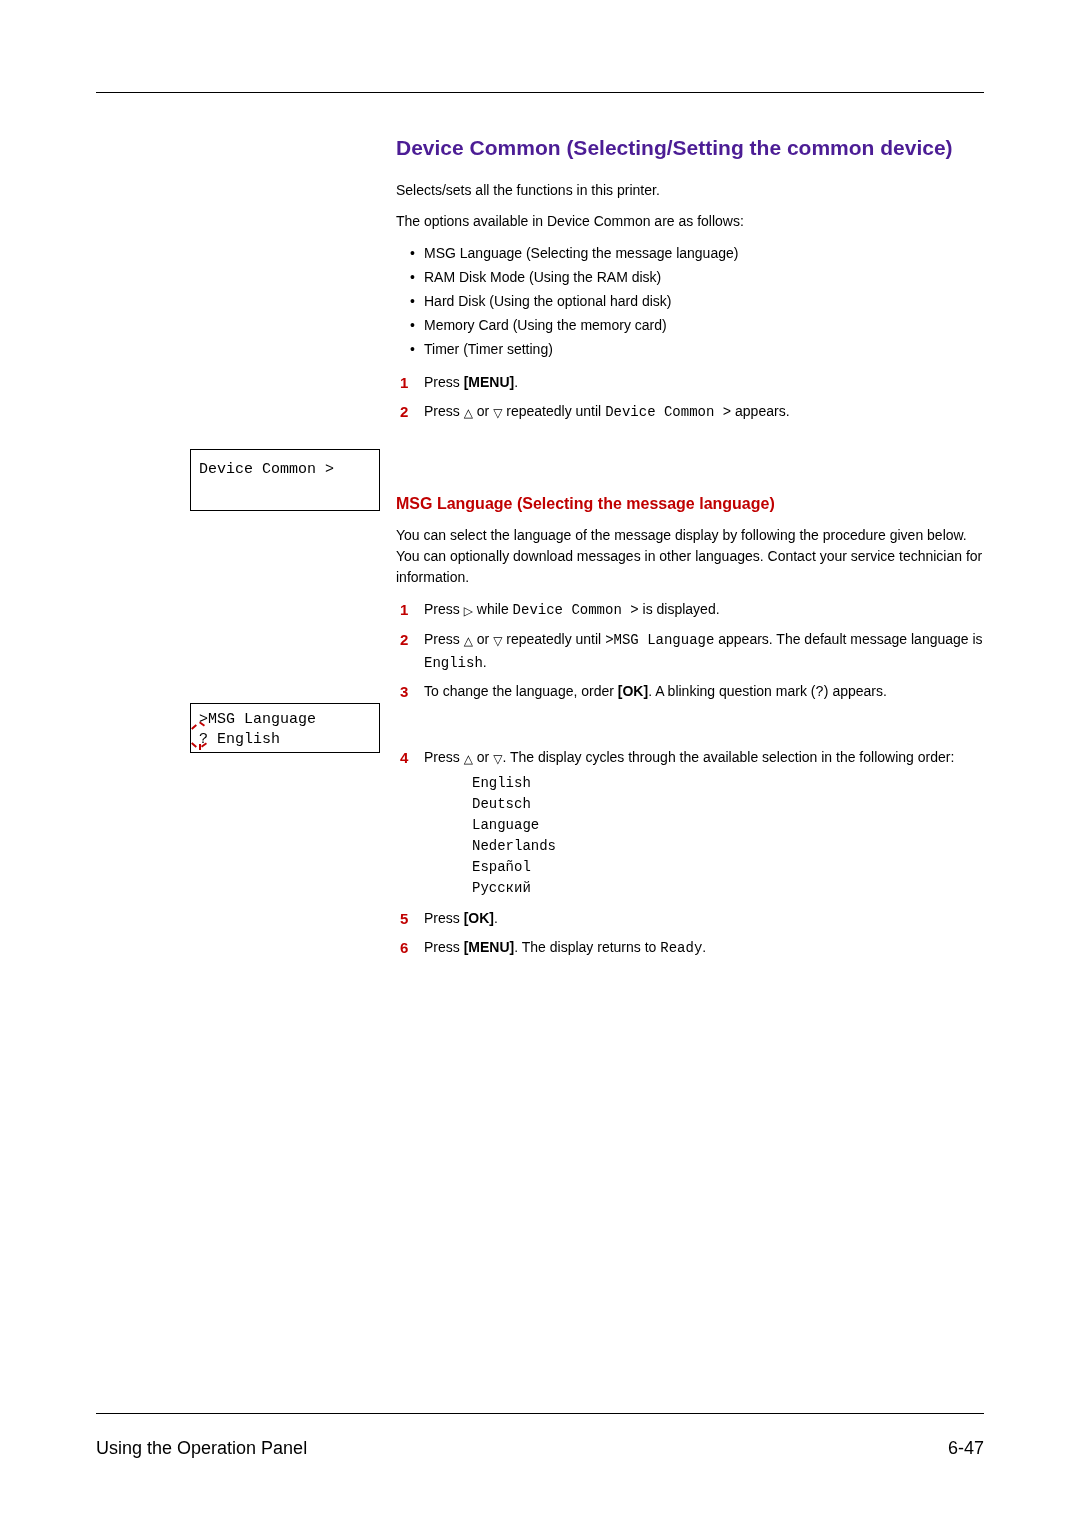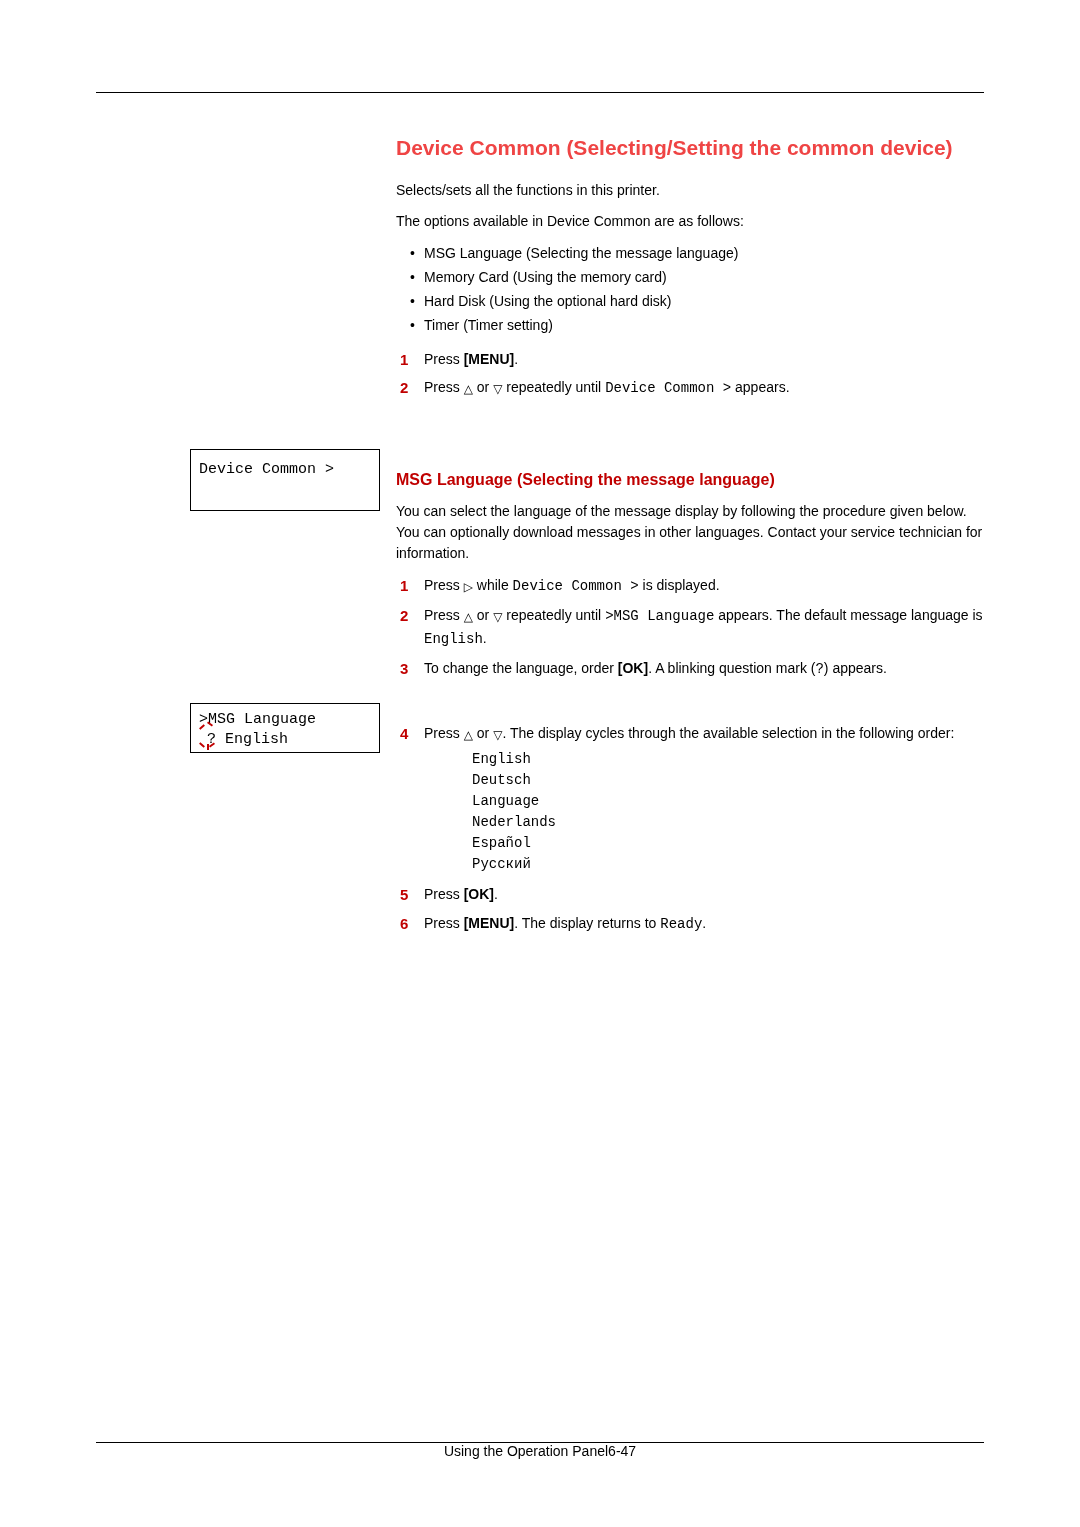--- a/index.html
+++ b/index.html
@@ -23,21 +23,21 @@
   }
   .left-col {
     width: 280px;
     flex-shrink: 0;
     position: relative;
   }
   .right-col {
     flex: 1;
   }
   h1 {
-    color: #ef4444;
+    color: #4c1d95;
     font-size: 21px;
     font-weight: bold;
     line-height: 1.4;
     margin-bottom: 18px;
   }
   h2 {
     color: #c00000;
     font-size: 16px;
     font-weight: bold;
     margin-bottom: 12px;
@@ -124,45 +124,45 @@
   .left-anchor {
     position: absolute;
     left: 94px;
   }
   .bot-rule {
     position: absolute;
     left: 96px;
     right: 96px;
     bottom: 68px;
     border-top: 1px solid #000;
-    padding-top: 0;
+    padding-top: 24px;
     display: flex;
-    justify-content: center;
-    font-size: 14px;
+    justify-content: space-between;
+    font-size: 18px;
   }
 </style>
 </head>
 <body>
 
 <div class="top-rule"></div>
 
 <div class="page">
 
   <div class="left-col">
 
     <div class="left-anchor" style="top:316px;">
       <div class="lcd-box">
         <div>Device Common  &gt;</div>
       </div>
     </div>
 
     <div class="left-anchor" style="top:570px;">
       <div class="lcd-box tall">
         <div>&gt;MSG Language</div>
-        <div style="position:relative;margin-left:8px;">
+        <div style="position:relative;">
           <span style="position:relative; display:inline-block;">
             <span class="spark" style="left:-6px; top:-4px;">
               <span style="transform: rotate(-40deg); left:-2px; top:0;"></span>
               <span style="transform: rotate(35deg); left:6px; top:-3px;"></span>
             </span>
             <span class="spark" style="left:-6px; top:14px;">
               <span style="transform: rotate(40deg); left:-2px; top:0;"></span>
               <span style="transform: rotate(90deg); left:4px; top:2px;"></span>
               <span style="transform: rotate(-35deg); left:8px; top:0;"></span>
             </span>
@@ -176,22 +176,23 @@
 
   <div class="right-col">
 
     <h1>Device Common (Selecting/Setting the common device)</h1>
 
     <p>Selects/sets all the functions in this printer.</p>
     <p>The options available in Device Common are as follows:</p>
 
     <ul class="bullets">
       <li>MSG Language (Selecting the message language)</li>
+      <li>RAM Disk Mode (Using the RAM disk)</li>
+      <li>Hard Disk (Using the optional hard disk)</li>
       <li>Memory Card (Using the memory card)</li>
-      <li>Hard Disk (Using the optional hard disk)</li>
       <li>Timer (Timer setting)</li>
     </ul>
 
     <ol class="steps">
       <li>
         <span>Press </span><span class="bold">[MENU]</span><span>.</span>
       </li>
       <li>
         <span>Press </span><span class="tri-up"></span><span> or </span><span class="tri-down"></span><span> repeatedly until </span><span class="mono">Device Common &gt;</span><span> appears.</span>
       </li>

